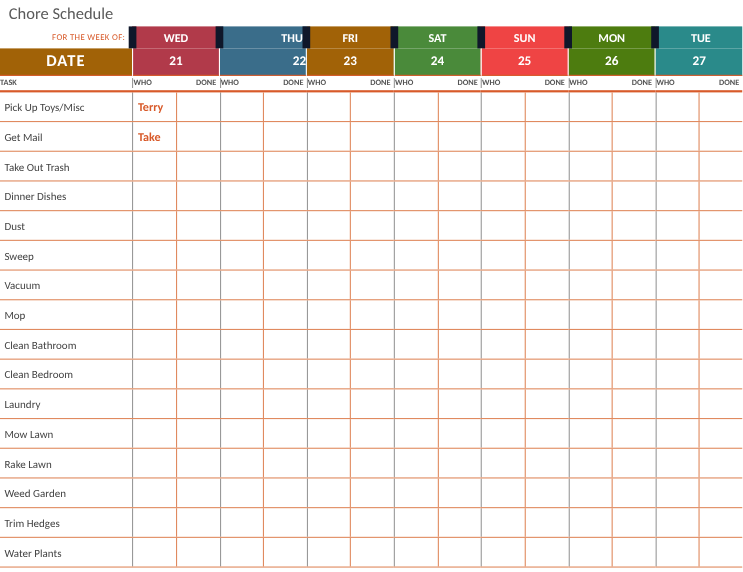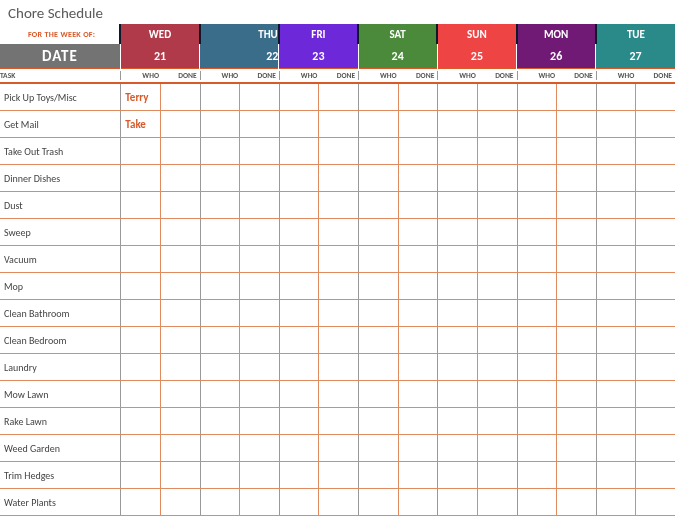--- a/index.html
+++ b/index.html
@@ -25,35 +25,35 @@
     th, td {
       padding: 0;
       font-size: 9px;
       vertical-align: middle;
     }
     .task-col { width: 120px; }
     .day-col { width: 79px; }
     .for-week {
       color: #d85a2a;
       font-size: 8px;
-      font-weight: bold;
+      font-weight: normal;
       text-align: right;
-      padding-right: 24px;
+      padding-right: 3px;
       letter-spacing: 0.3px;
     }
     .day-head {
       color: #fff;
       text-align: center;
       font-weight: bold;
       font-size: 11px;
       padding: 4px 0 3px;
-      border-left: 2px solid #0f172a;
+      border-left: 7px solid #0f172a;
     }
     .date-label {
-      background: #737373;
+      background: #a16207;
       color: #fff;
       font-weight: bold;
       font-size: 15px;
       text-align: center;
       padding: 3px 0;
       letter-spacing: 1px;
     }
     .date-num {
       color: #fff;
       text-align: center;
@@ -69,21 +69,21 @@
       font-size: 7.5px;
       color: #555;
       font-weight: bold;
       padding: 2px 0;
     }
     .sub-task { text-align: left; padding-left: 4px; }
     .sub-pair {
       display: flex;
       border-left: 1px solid #999;
     }
-    .sub-pair span { flex: 1; text-align: right; }
+    .sub-pair span { flex: 1; text-align: left; }
     .sub-pair .done-l { text-align: right; padding-right: 3px; }
     .body-row td {
       border-bottom: 1px solid #e08a5f;
       height: 26px;
       font-size: 10px;
     }
     .task-cell {
       color: #444;
       padding-left: 4px;
       font-size: 10px;
@@ -100,24 +100,24 @@
       padding-left: 4px;
     }
     .day-cell .done { border-left: 1px solid #e08a5f; }
     .who-val {
       color: #d85a2a;
       font-weight: bold;
       font-size: 11px;
     }
     .c-red { background: #b13a4a; }
     .c-blue { background: #3a6d8a; text-align: right; }
-    .c-orange { background: #6d28d9; }
+    .c-orange { background: #a16207; }
     .c-green { background: #4a8a3a; }
     .c-purple { background: #ef4444; }
-    .c-magenta { background: #701a75; text-align: center; }
+    .c-magenta { background: #4d7c0f; text-align: center; }
     .c-teal { background: #2a8a8a; }
   </style>
 </head>
 <body>
 
 <div class="container">
   <div class="title">Chore Schedule</div>
 
   <table>
     <colgroup>

